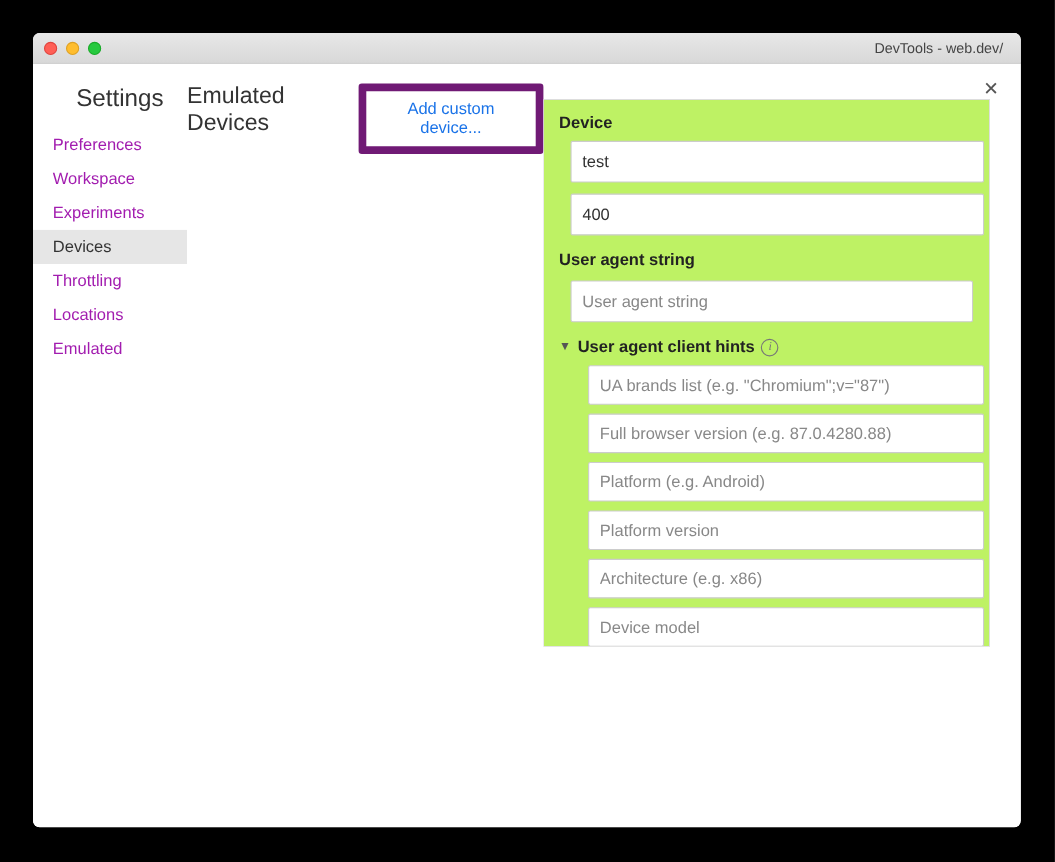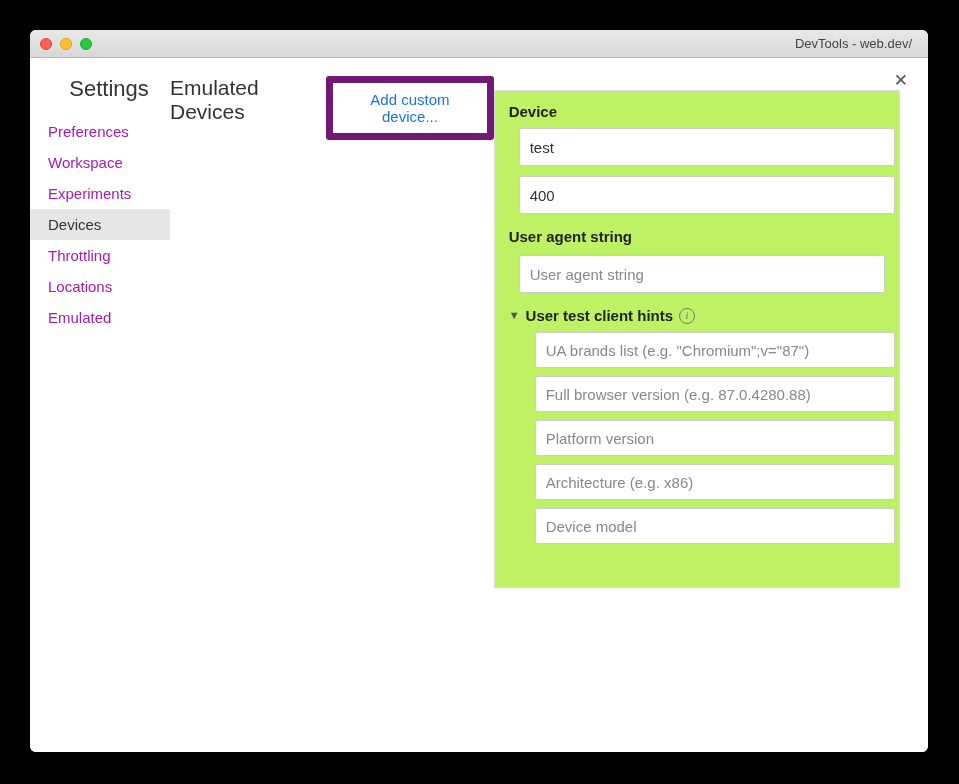--- a/index.html
+++ b/index.html
@@ -252,27 +252,28 @@
 
           </div>
 
           <div class="section-label" style="margin-top:14px">User agent string</div>
           <div class="row">
             <input class="field" style="flex: 1 1 0%;" placeholder="User agent string">
           </div>
 
           <div class="hints-header">
             <span class="tri">▼</span>
-            <span class="lbl">User test client hints</span>
+            <span class="lbl">User agent client hints</span>
             <span class="info-icon">i</span>
           </div>
 
           <div class="hints-body">
             <input class="field" placeholder="UA brands list (e.g. &quot;Chromium&quot;;v=&quot;87&quot;)" style="">
             <input class="field" placeholder="Full browser version (e.g. 87.0.4280.88)" style="">
+            <input class="field" placeholder="Platform (e.g. Android)" style="">
             <input class="field" placeholder="Platform version" style="">
             <input class="field" placeholder="Architecture (e.g. x86)" style="">
             <input class="field" placeholder="Device model" style="">
           </div>
 
           
         </div>
       </div>
 
     </div>

